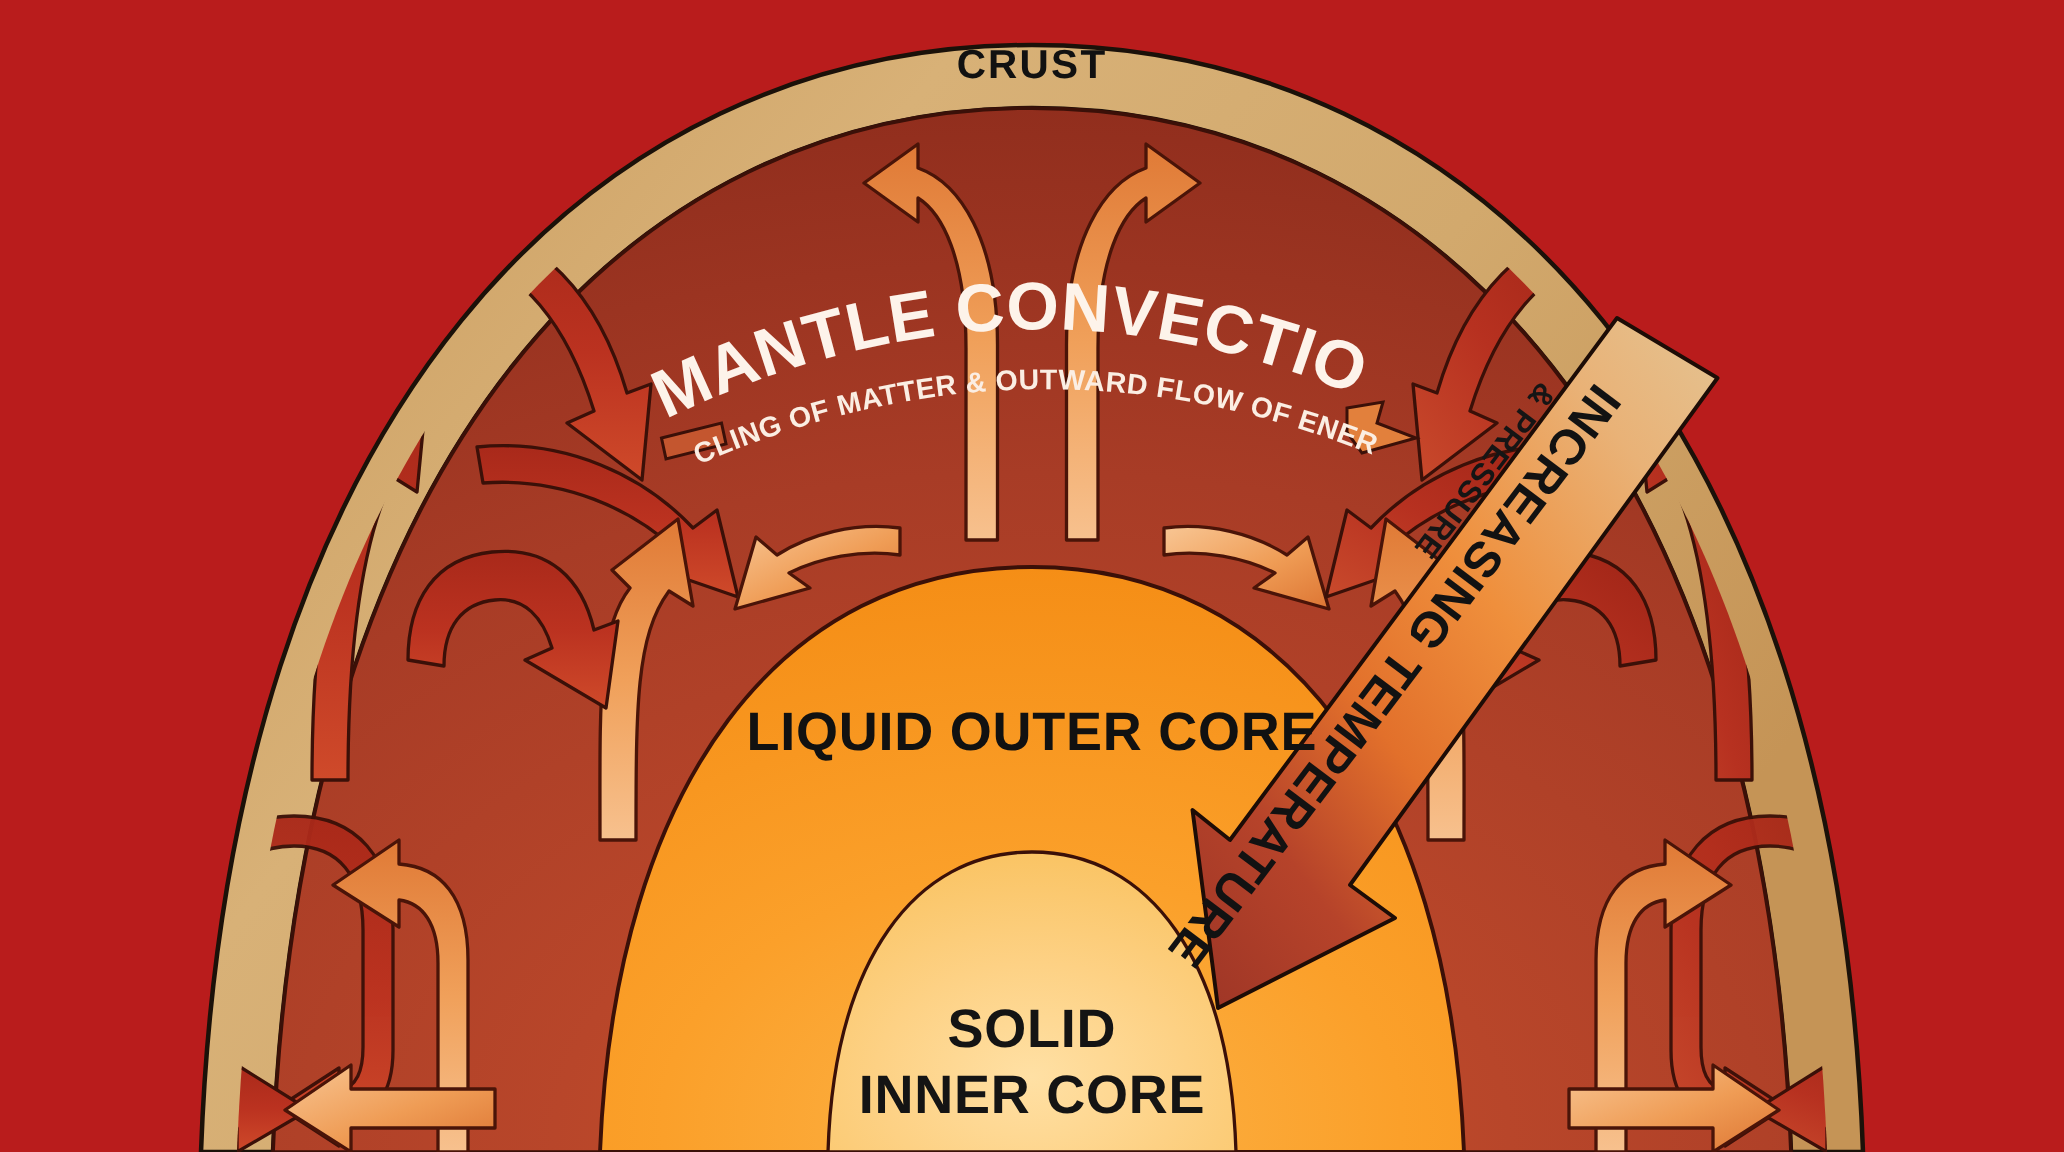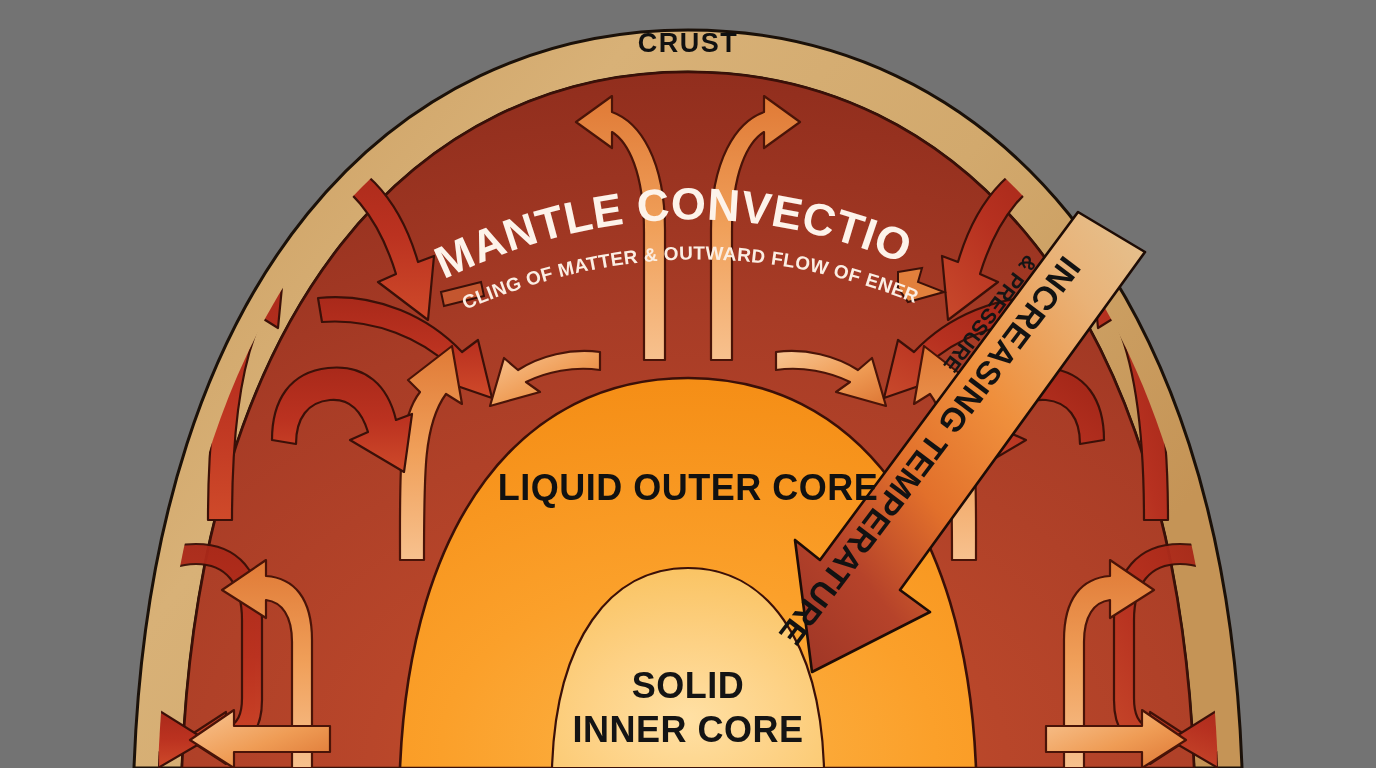--- a/index.html
+++ b/index.html
@@ -4,21 +4,21 @@
 <style>
   html, body {
     margin: 0;
     padding: 0;
     background: #ececec;
   }
   #stage {
     position: relative;
     width: 1376px;
     height: 768px;
-    background: #737373;
+    background: #b91c1c;
     overflow: hidden;
     font-family: "Liberation Sans", sans-serif;
   }
   svg.layer {
     position: absolute;
     left: 0;
     top: 0;
     width: 1376px;
     height: 768px;
     display: block;

